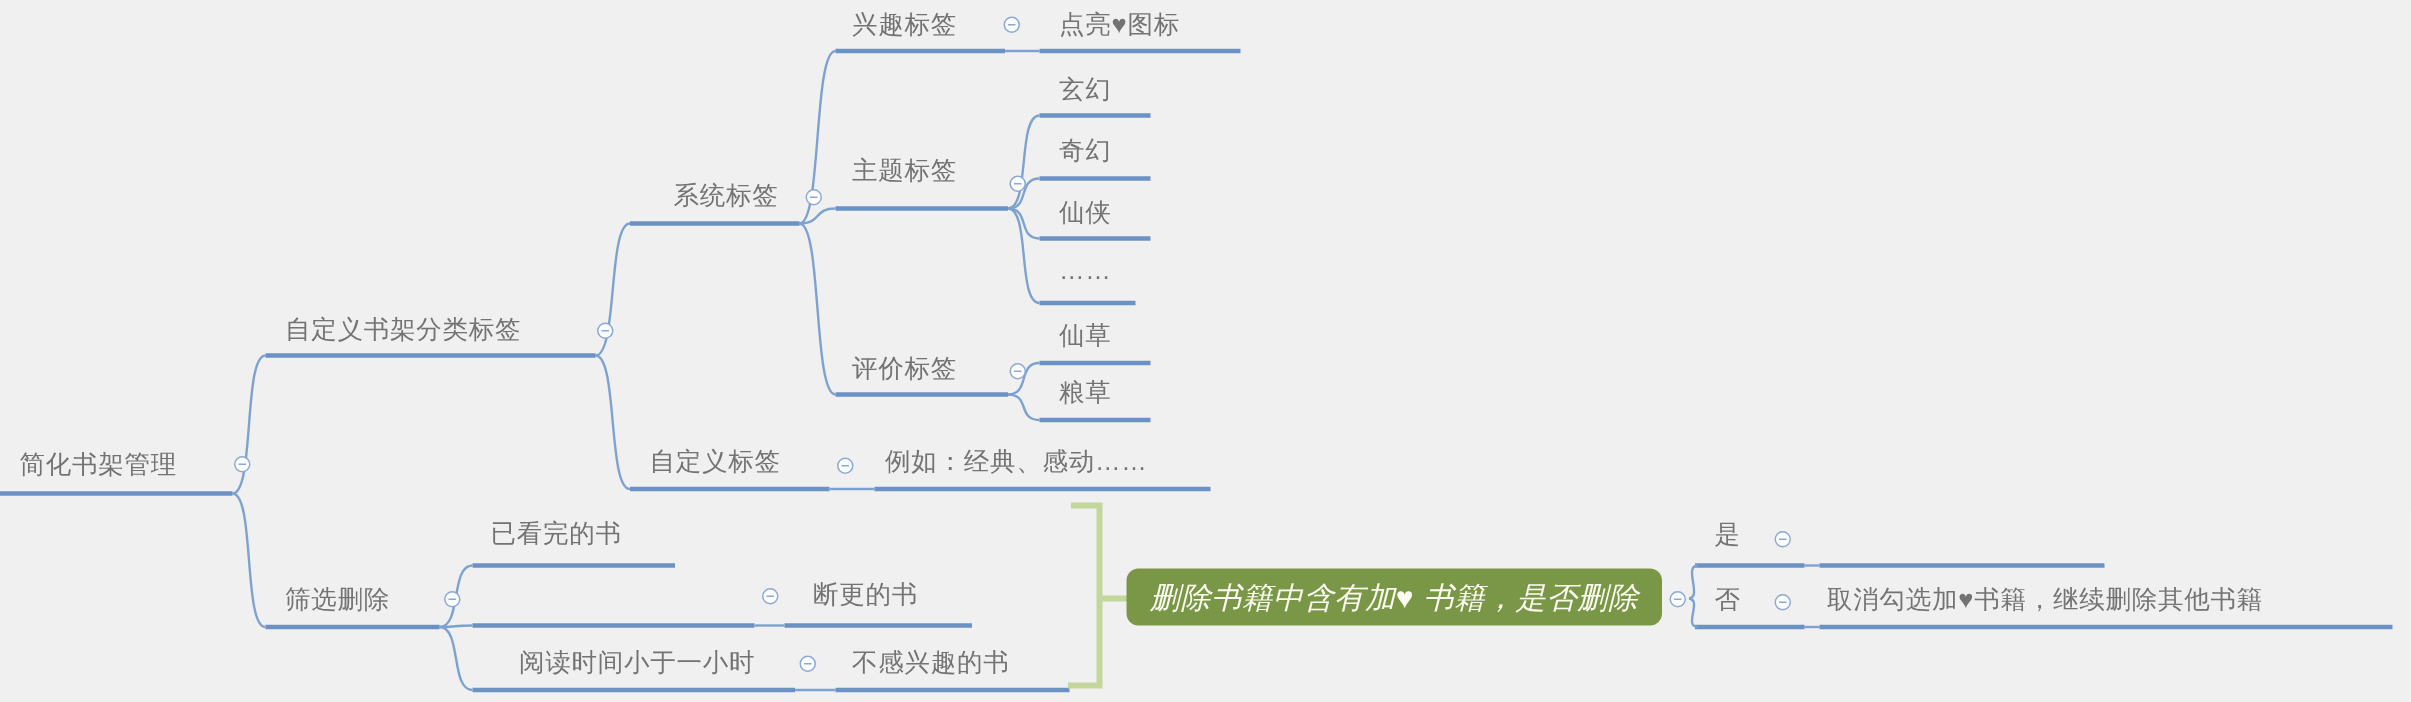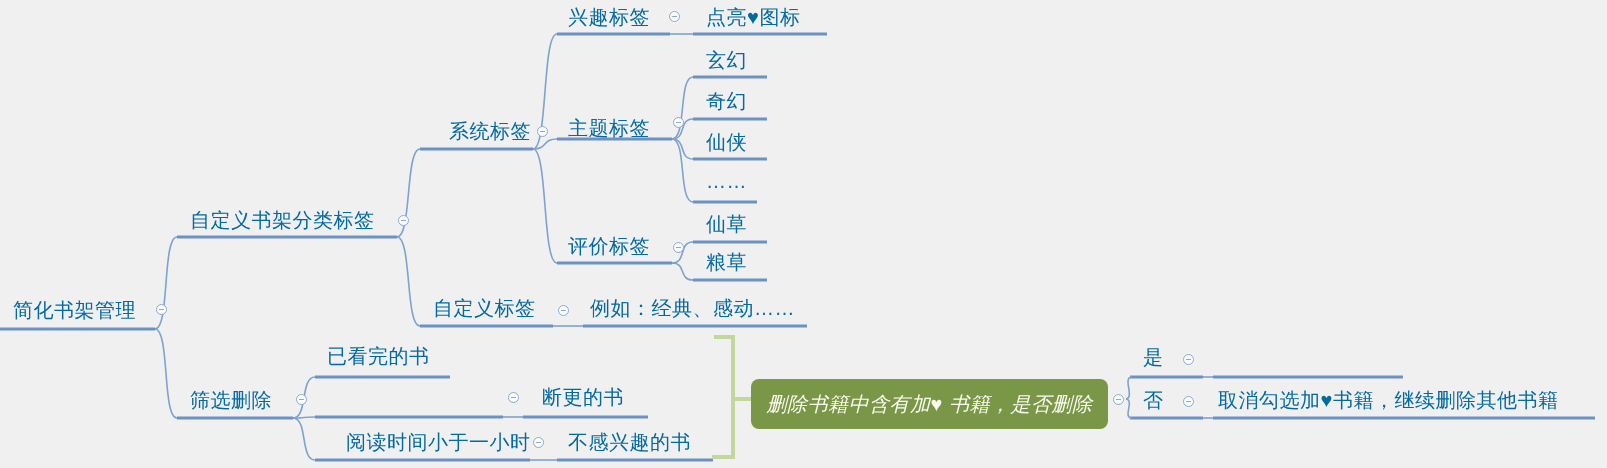--- a/index.html
+++ b/index.html
@@ -6,32 +6,32 @@
   body{font-family:"Liberation Sans","DejaVu Sans",sans-serif;}
   #canvas{
     position:relative;
     width:1607px;height:468px;
     background:#f0f0f0;
     overflow:hidden;
   }
   #wires{position:absolute;left:0;top:0;width:1607px;height:468px;}
   .label{
     position:absolute;
-    font-size:20px;line-height:22px;letter-spacing:.5px;
-    color:#0369a1;white-space:nowrap;
+    font-size:17px;line-height:22px;letter-spacing:.5px;
+    color:#737373;white-space:nowrap;
   }
   .collapse{
     position:absolute;width:11px;height:11px;box-sizing:border-box;
     border:1px solid #8ba9d4;border-radius:50%;background:#fcfdfe;
     display:flex;align-items:center;justify-content:center;
     cursor:pointer;
   }
   .collapse::after{content:"";display:block;width:5px;height:1px;background:#8ba9d4;}
   .callout{
-    position:absolute;left:751px;top:379px;width:357px;height:50px;
+    position:absolute;left:751px;top:379px;width:357px;height:38px;
     background:#7a9748;border-radius:8px;
     display:flex;align-items:center;justify-content:center;
     color:#fbfbf0;font-style:italic;font-size:20px;letter-spacing:.5px;
     white-space:nowrap;
   }
 </style>
 </head>
 <body>
 
 <div id="canvas">
@@ -94,21 +94,21 @@
     </g>
 
     <path d="M716,337 L733,337 L733,457 L714,457 M733,399 L751,399" stroke="#c3d69b" stroke-width="4" fill="none" stroke-linecap="square"></path>
   </svg>
 
   <div class="label" style="left:13px;top:299px;">简化书架管理</div>
   <div class="label" style="left:190px;top:209px;">自定义书架分类标签</div>
   <div class="label" style="left:433px;top:120px;margin-left:16px;">系统标签</div>
   <div class="label" style="left:568px;top:6px;">兴趣标签</div>
   <div class="label" style="left:706px;top:6px;">点亮♥图标</div>
-  <div class="label" style="left:568px;top:117px;">主题标签</div>
+  <div class="label" style="left:568px;top:103px;">主题标签</div>
   <div class="label" style="left:706px;top:49px;">玄幻</div>
   <div class="label" style="left:706px;top:90px;">奇幻</div>
   <div class="label" style="left:706px;top:131px;">仙侠</div>
   <div class="label" style="left:706px;top:170px;">……</div>
   <div class="label" style="left:568px;top:235px;">评价标签</div>
   <div class="label" style="left:706px;top:213px;">仙草</div>
   <div class="label" style="left:706px;top:251px;">粮草</div>
   <div class="label" style="left:433px;top:297px;">自定义标签</div>
   <div class="label" style="left:590px;top:297px;">例如：经典、感动……</div>
   <div class="label" style="left:190px;top:389px;">筛选删除</div>

